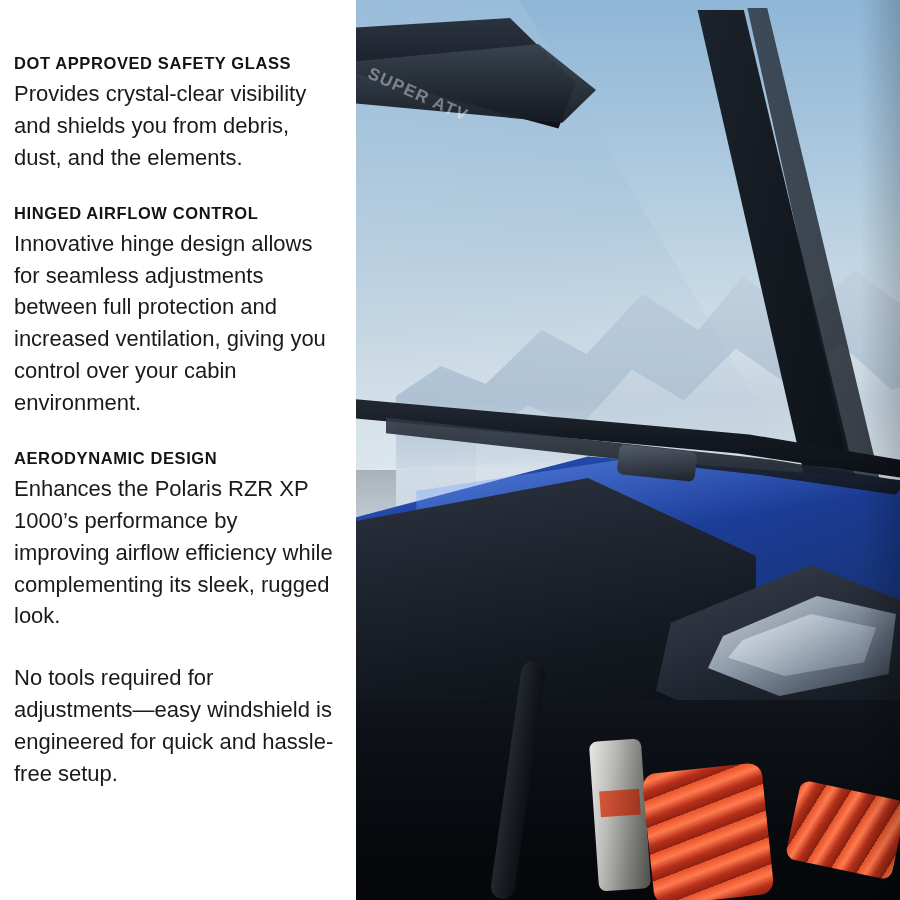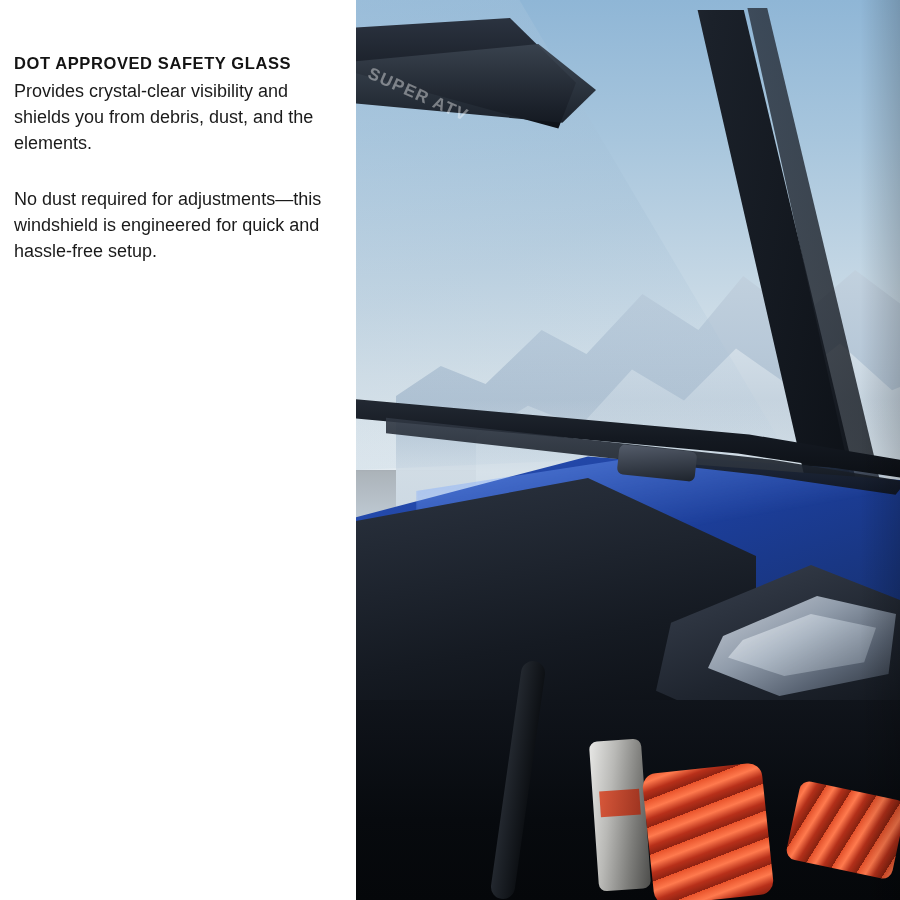--- a/index.html
+++ b/index.html
@@ -35,21 +35,21 @@
     font-family: "Liberation Sans", sans-serif;
     font-size: 16.5px;
     font-weight: bold;
     letter-spacing: 0.6px;
     color: #141414;
     margin: 0 0 5px 0;
     line-height: 1.15;
   }
   .feature-desc {
     font-family: "Liberation Sans", sans-serif;
-    font-size: 18px;
+    font-size: 22px;
     color: #1a1a1a;
     margin: 0;
     line-height: 1.45;
     max-width: 320px;
   }
 
   
   .photo {
     position: absolute;
     left: 356px;
@@ -318,27 +318,35 @@
 
 <div class="page">
 
   <div class="features-panel">
 
     <div class="feature">
       <h3 class="feature-title">DOT APPROVED SAFETY GLASS</h3>
       <p class="feature-desc">Provides crystal-clear visibility and shields you from debris, dust, and the elements.</p>
     </div>
 
-
-    <div class="feature">
-    </div>
-
-
-    <div class="feature">
-      <p class="feature-desc">No dust required for adjustments—this windshield is engineered for quick and hassle-free setup.</p>
+    <div class="feature">
+      <h3 class="feature-title">HINGED AIRFLOW CONTROL</h3>
+      <p class="feature-desc">Innovative hinge design allows for seamless adjustments between full protection and increased ventilation, giving you control over your cabin environment.</p>
+    </div>
+
+    <div class="feature">
+    </div>
+
+    <div class="feature">
+      <h3 class="feature-title">AERODYNAMIC DESIGN</h3>
+      <p class="feature-desc">Enhances the Polaris RZR XP 1000’s performance by improving airflow efficiency while complementing its sleek, rugged look.</p>
+    </div>
+
+    <div class="feature">
+      <p class="feature-desc">No tools required for adjustments—easy windshield is engineered for quick and hassle-free setup.</p>
     </div>
 
   </div>
 
   <div class="photo">
     <div class="sky"></div>
     <div class="mountain-far"></div>
     <div class="mountain-near"></div>
     <div class="haze"></div>
 

